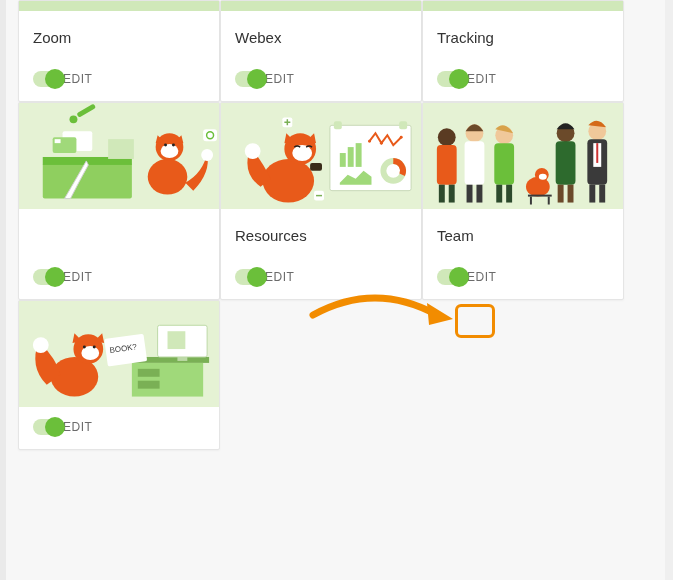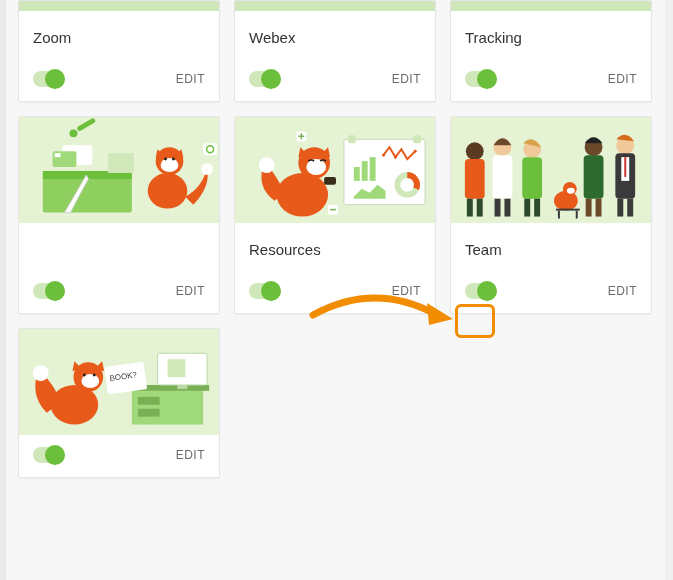--- a/index.html
+++ b/index.html
@@ -22,21 +22,20 @@
     height: 580px;
     overflow: hidden;
     position: relative;
   }
   .viewport {
     padding: 0 18px 18px 18px;
   }
   .grid {
     display: grid;
     grid-template-columns: repeat(3, 202px);
-    gap: 14px;
     justify-content: start;
   }
   .card {
     background: #fff;
     border: 1px solid var(--border);
     border-radius: 2px;
     box-shadow: 0 1px 2px rgba(0,0,0,0.04);
     display: flex;
     flex-direction: column;
   }
@@ -57,21 +56,20 @@
   .title {
     padding: 18px 14px 0 14px;
     font-size: 15px;
     color: var(--text);
     min-height: 48px;
   }
   .footer {
     padding: 12px 14px 14px 14px;
     display: flex;
     align-items: center;
-    justify-content: space-between;
     margin-top: auto;
   }
   .toggle {
     width: 30px;
     height: 16px;
     border-radius: 10px;
     background: var(--green-light);
     position: relative;
     cursor: pointer;
   }

